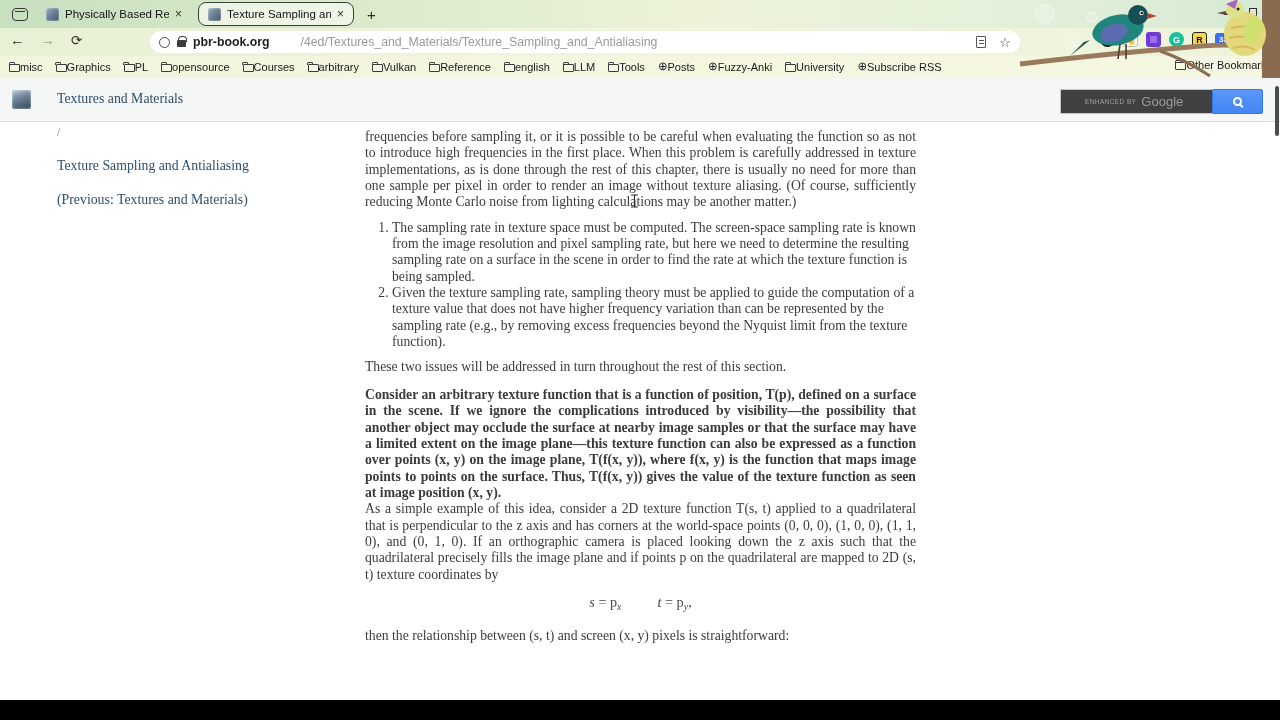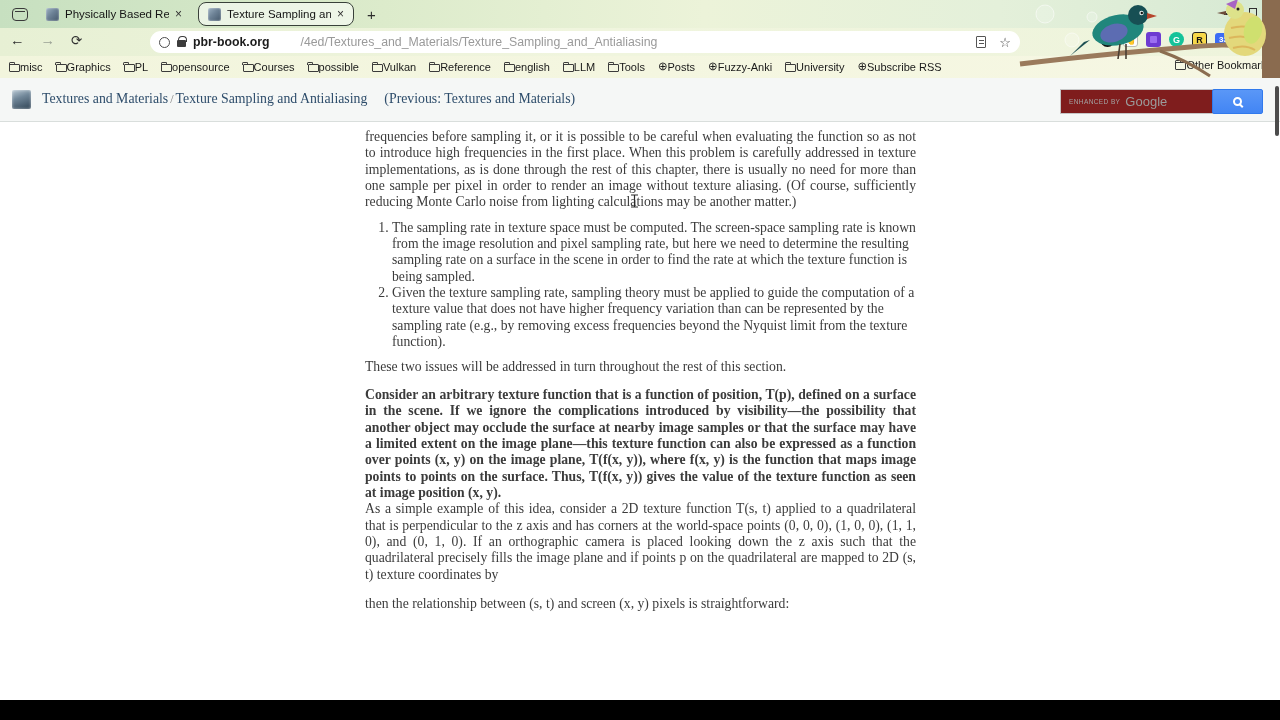--- a/index.html
+++ b/index.html
@@ -71,25 +71,25 @@
   .other-bm { position:absolute; right:8px; top:3px; }
 
   .birds { position:absolute; top:0; left:1010px; width:270px; height:78px; z-index:3; pointer-events:none; }
 
   
   .pageheader { position:absolute; top:78px; left:0; width:1280px; height:44px;
     background:#f5f7f6; border-bottom:1px solid #d9dedc; z-index:1; }
   .bookicon { position:absolute; left:12px; top:12px; width:19px; height:19px; border-radius:2px;
     background:linear-gradient(160deg,#b9c9d4 0%,#718799 40%,#2f4354 100%); box-shadow:inset 0 0 3px rgba(255,255,255,.6); }
   .crumbs { position:absolute; left:42px; top:13px; font-family:"Liberation Serif", serif;
-    font-size:13.8px; color:#2e4d6b; display:flex; gap:2px; align-items:baseline; white-space:nowrap; }
+    font-size:13.8px; color:#2e4d6b; display:flex; gap:18px; align-items:baseline; white-space:nowrap;flex-direction:column; }
   .crumbs .sep { color:#7a7a7a; font-size:12px; }
   .crumbs .prev { margin-left:15px; }
-  .searchbox { position:absolute; left:1060px; top:11px; width:168px; height:25px; background:#7f1d1d;
-    border:1px solid #c6c6c6; display:flex; align-items:center; padding-left:8px; gap:5px; }
+  .searchbox { position:absolute; left:1060px; top:11px; width:168px; height:25px; background:#404040;
+    border:1px solid #c6c6c6; display:flex; align-items:center; padding-left:24px; gap:5px; }
   .searchbox .wm1 { font-size:6.5px; letter-spacing:.4px; color:#a3a3a3; }
   .searchbox .wm2 { font-size:13px; color:#9b9b9b; font-weight:500; }
   .searchbtn { position:absolute; left:1212px; top:11px; width:51px; height:25px; border:1px solid #3079ed;
     border-radius:2px; background:linear-gradient(#5a97f7,#4285f4); display:flex; align-items:center; justify-content:center; }
   .mag { width:9px; height:9px; border:2px solid #fff; border-radius:50%; position:relative; }
   .mag::after { content:""; position:absolute; width:2px; height:5px; background:#fff;
     right:-2px; bottom:-4px; transform:rotate(-45deg); }
 
   .scrollthumb { position:absolute; left:1275px; top:86px; width:4px; height:50px; background:#4c4c4c; border-radius:2px; z-index:5; }
 
@@ -189,21 +189,21 @@
       <span class="bm">
           <span class="fold"></span>
           <span>opensource</span>
         </span>
       <span class="bm">
           <span class="fold"></span>
           <span>Courses</span>
         </span>
       <span class="bm">
           <span class="fold"></span>
-          <span>possible</span>
+          <span>arbitrary</span>
         </span>
       <span class="bm">
           <span class="fold"></span>
           <span>Vulkan</span>
         </span>
       <span class="bm">
           <span class="fold"></span>
           <span>Reference</span>
         </span>
       <span class="bm">
@@ -296,20 +296,23 @@
       <li>The sampling rate in texture space must be computed. The screen-space sampling rate is known from the image resolution and pixel sampling rate, but here we need to determine the resulting sampling rate on a surface in the scene in order to find the rate at which the texture function is being sampled.</li>
       <li>Given the texture sampling rate, sampling theory must be applied to guide the computation of a texture value that does not have higher frequency variation than can be represented by the sampling rate (e.g., by removing excess frequencies beyond the Nyquist limit from the texture function).</li>
     </ol>
 
     <p class="after-list">These two issues will be addressed in turn throughout the rest of this section.</p>
 
 
     <p class="p3">Consider an arbitrary texture function that is a function of position, T(p), defined on a surface in the scene. If we ignore the complications introduced by visibility—the possibility that another object may occlude the surface at nearby image samples or that the surface may have a limited extent on the image plane—this texture function can also be expressed as a function over points (x, y) on the image plane, T(f(x, y)), where f(x, y) is the function that maps image points to points on the surface. Thus, T(f(x, y)) gives the value of the texture function as seen at image position (x, y).</p>
     <p class="p4">As a simple example of this idea, consider a 2D texture function T(s, t) applied to a quadrilateral that is perpendicular to the z axis and has corners at the world-space points (0, 0, 0), (1, 0, 0), (1, 1, 0), and (0, 1, 0). If an orthographic camera is placed looking down the z axis such that the quadrilateral precisely fills the image plane and if points p on the quadrilateral are mapped to 2D (s, t) texture coordinates by</p>
 
+    <div class="eq">
+      <span class="it">s</span> <span>=</span> <span>p</span><span class="sub">x</span><span class="gap"></span><span class="it">t</span> <span>=</span> <span>p</span><span class="sub">y</span><span>,</span>
+    </div>
 
     <p class="p5">then the relationship between (s, t) and screen (x, y) pixels is straightforward:</p>
 
   </div>
 
   <svg class="ibeam" width="9" height="14" viewBox="0 0 9 14">
     <path d="M1 1 h7 M1 13 h7 M4.5 1 v12" stroke="#2b2b2b" stroke-width="1.2" fill="none"></path>
   </svg>
 
   <div class="blackbar"></div>

